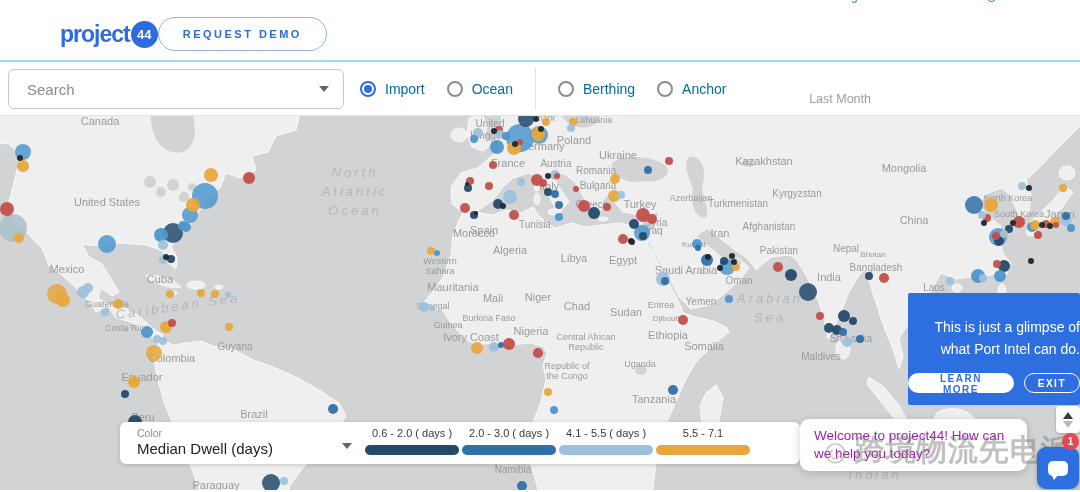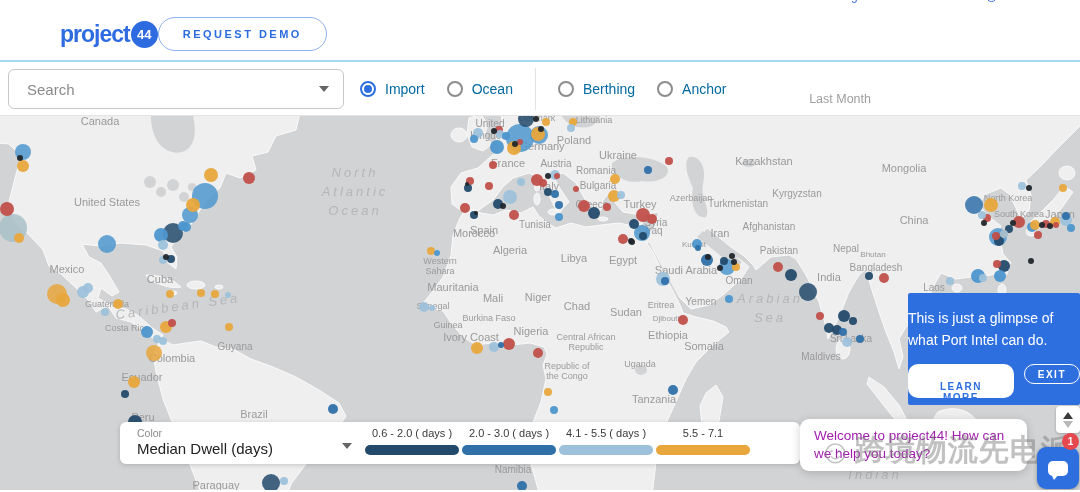--- a/index.html
+++ b/index.html
@@ -70,24 +70,24 @@
   .legend-metric { font-size:15px; color:#222; margin-top:1px; }
   .legend-caret { position:absolute; left:222px; top:21px; }
   .legend-items { position:absolute; left:245px; top:5px; display:flex; gap:3px; }
   .legend-item { width:94px; }
   .legend-item-label { font-size:11px; color:#3a3a3a; text-align:center; white-space:nowrap; }
   .legend-item-bar { height:10px; border-radius:5px; margin-top:6px; }
 
   
   .promo { position:absolute; left:908px; top:177px; width:172px; height:112px;
     background:#2E6FE0; border-radius:2px; color:#fff; }
-  .promo-text { margin-top:14px; text-align:left; font-size:14px; line-height:22px; }
+  .promo-text { margin-top:23px; text-align:right; font-size:14px; line-height:22px; }
   .promo-buttons { display:flex; justify-content:center; gap:10px; margin-top:13px; }
   .learn-more { background:#fff; color:#2E6FE0; border:none; border-radius:10px; height:20px;
-    padding:17px 13px; font-size:10px; font-weight:700; letter-spacing:1.5px; cursor:pointer;
+    padding:0 13px; font-size:10px; font-weight:700; letter-spacing:1.5px; cursor:pointer;
     font-family:"Liberation Sans", sans-serif; }
   .exit-btn { background:transparent; color:#fff; border:1px solid #fff; border-radius:10px;
     height:20px; padding:0 13px; font-size:10px; font-weight:700; letter-spacing:1.5px;
     cursor:pointer; font-family:"Liberation Sans", sans-serif; }
 
   
   .map-spinner { position:absolute; left:1056px; top:290px; width:24px; height:27px; background:#fff;
     border-radius:4px; box-shadow:0 1px 3px rgba(0,0,0,.25); display:flex; flex-direction:column;
     align-items:center; justify-content:center; cursor:pointer; }
   .tri-up { width:0; height:0; border-left:5px solid transparent; border-right:5px solid transparent;

